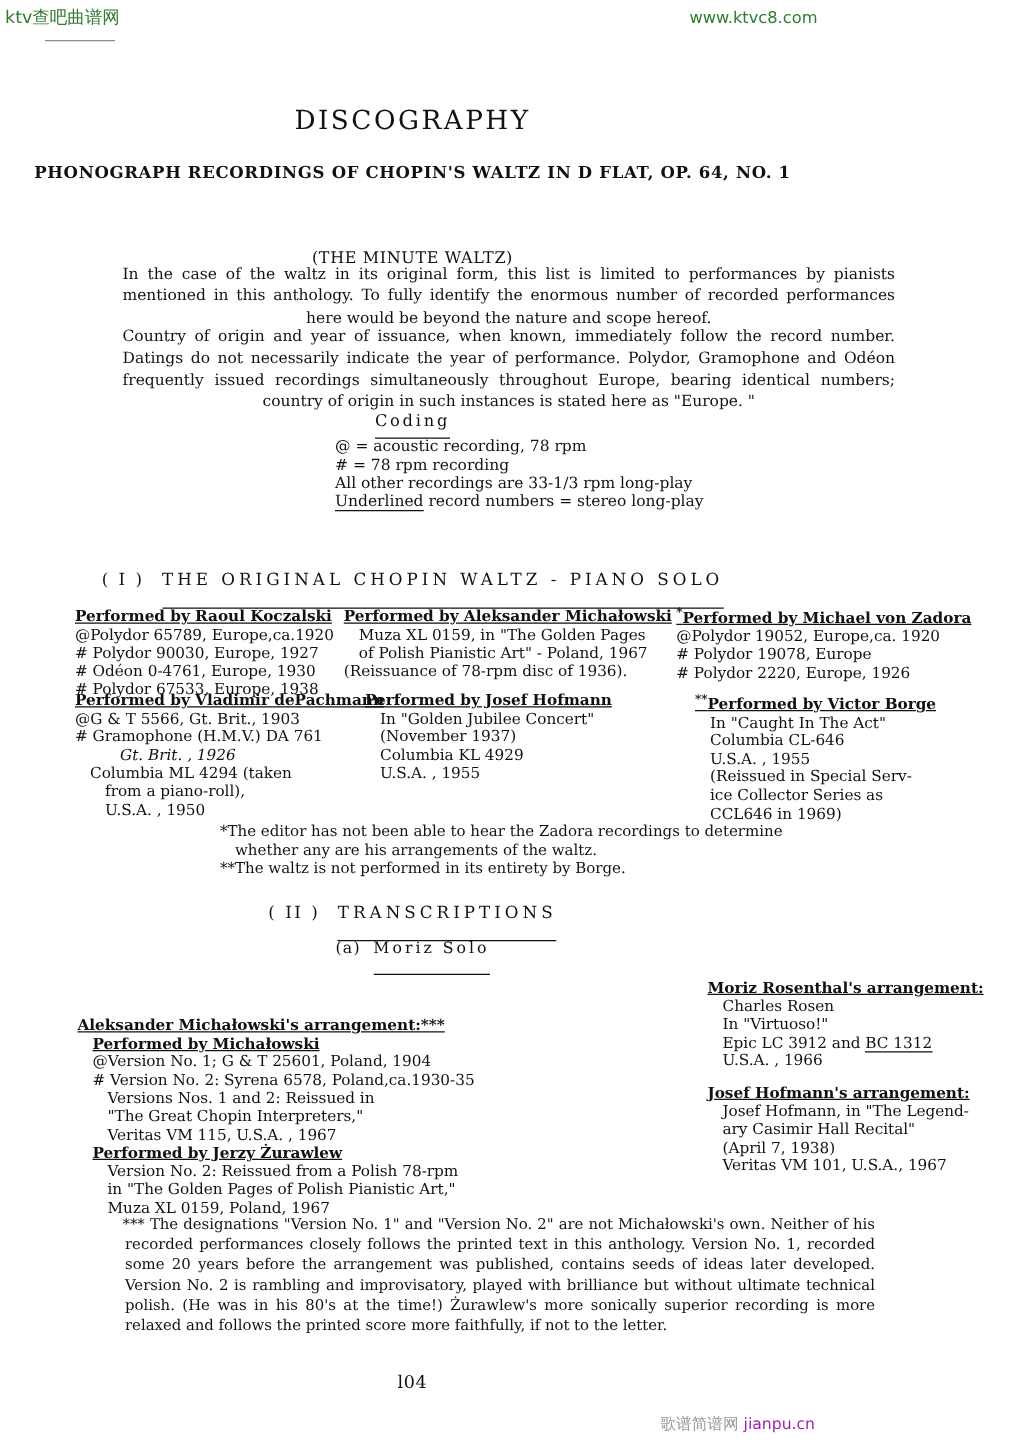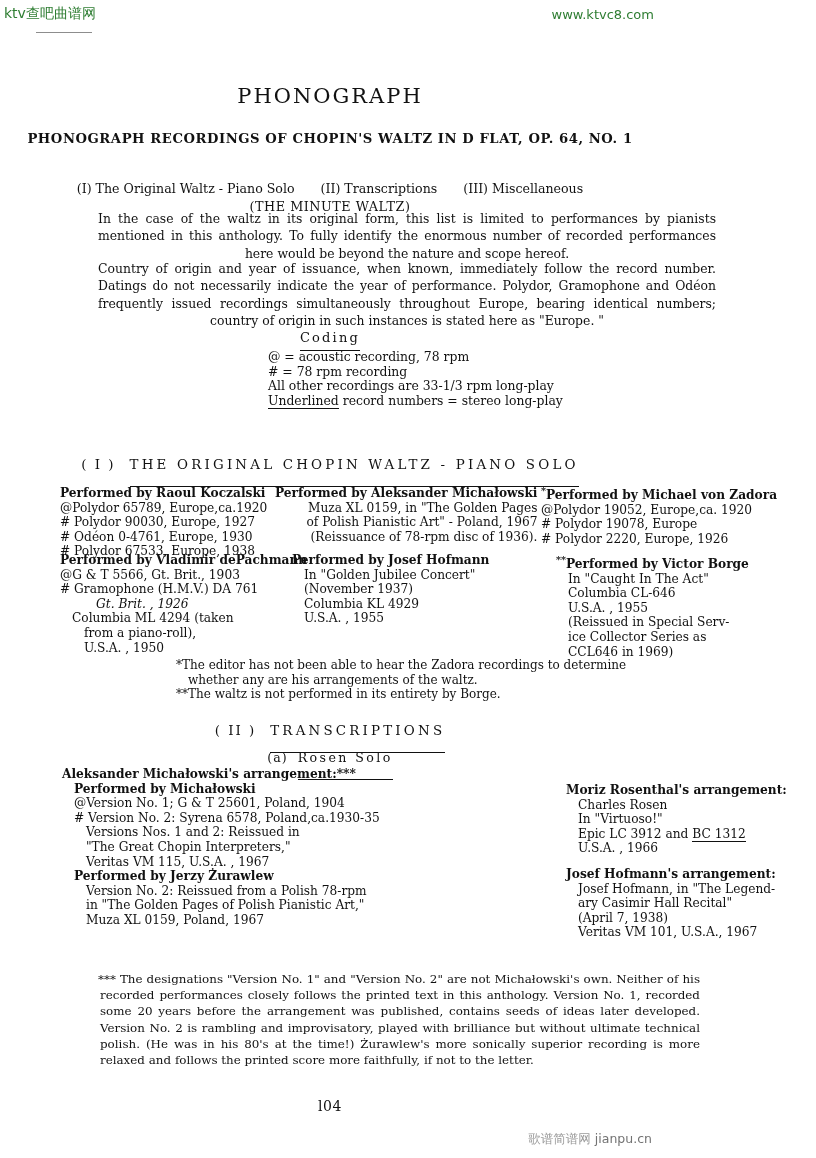--- a/index.html
+++ b/index.html
@@ -46,21 +46,21 @@
   }
   .wm-bottom {
     position: absolute;
     right: 8px;
     bottom: 10px;
     white-space: nowrap;
     font-family: "DejaVu Sans", "Liberation Sans", sans-serif;
     font-size: 12.5px;
   }
   .wm-bottom .cn { color: #9a9a9a; }
-  .wm-bottom .en { color: #737373; margin-left: 4px; }
+  .wm-bottom .en { color: #a21caf; margin-left: 4px; }
 
   
   .page {
     position: absolute;
     left: 0; top: 0;
     width: 660px;
     height: 1158px;
   }
 
   .title {
@@ -151,44 +151,44 @@
   .sec-2a .num { letter-spacing: 1px; margin-right: 10px; }
   .sec-2a .lbl { letter-spacing: 2.4px; border-bottom: 1px solid #111; }
 
   
   .col {
     position: absolute;
     font-size: 12.2px;
     line-height: 14.6px;
     white-space: nowrap;
   }
-  .blk-head { font-weight: bold; }
+  .blk-head { font-weight: bold; text-decoration: underline; }
   .i1 { padding-left: 12px; }
   .i2 { padding-left: 24px; }
   .i3 { padding-left: 36px; font-style: italic; }
   .sup { font-size: 9.5px; vertical-align: super; }
   .uline { border-bottom: 1px solid #111; }
 
   .c1-a { left: 60px;  top: 486px; }
   .c1-b { left: 60px;  top: 553px; }
-  .c2-a { left: 275px; top: 486px; text-align: right; }
+  .c2-a { left: 275px; top: 486px; }
   .c2-b { left: 292px; top: 553px; }
   .c3-a { left: 541px; top: 484px; }
   .c3-b { left: 556px; top: 553px; }
 
   .footnote-1 {
     position: absolute;
     left: 176px;
     top: 658px;
     font-size: 12px;
     line-height: 14.6px;
     white-space: nowrap;
   }
 
-  .c4-a { left: 62px;  top: 767px; }
+  .c4-a { left: 62px;  top: 813px; }
   .c4-b { left: 566px; top: 783px; }
   .c4-c { left: 566px; top: 867px; }
 
   .footnote-2 {
     position: absolute;
     left: 100px;
     width: 600px;
     top: 971px;
     font-size: 11.9px;
     line-height: 16.2px;
@@ -210,27 +210,24 @@
 
 <div class="page">
 
   <div class="wm-top-left">ktv查吧曲谱网</div>
   <div class="wm-rule"></div>
   <div class="wm-top-right">www.ktvc8.com</div>
   <div class="wm-bottom">
     <span class="cn">歌谱简谱网</span><span class="en">jianpu.cn</span>
   </div>
 
-  <div class="title">PHONOGRAPH</div>
+  <div class="title">DISCOGRAPHY</div>
   <div class="subtitle">PHONOGRAPH RECORDINGS OF CHOPIN'S WALTZ IN D FLAT, OP. 64, NO. 1</div>
   <div class="subtitle2">(THE MINUTE WALTZ)</div>
 
-  <div class="parts-line">
-    <span>(I)  The Original Waltz - Piano Solo</span><span>(II)  Transcriptions</span><span>(III)  Miscellaneous</span>
-  </div>
 
   <div class="para para-1">In the case of the waltz in its original form, this list is limited to performances by pianists mentioned in this anthology.  To fully identify the enormous number of recorded performances here would be beyond the nature and scope hereof.</div>
   <div class="para para-2">Country of origin and year of issuance, when known,  immediately follow the record number. Datings do not necessarily indicate the year of performance.   Polydor, Gramophone and Odéon frequently issued recordings simultaneously throughout Europe, bearing identical numbers;  country of origin in such instances is stated here as "Europe. "</div>
 
   <div class="coding-head"><u>Coding</u></div>
   <div class="coding-lines">
     <div>@ = acoustic recording, 78 rpm</div>
     <div># = 78 rpm recording</div>
     <div>All other recordings are 33-1/3 rpm long-play</div>
     <div><span class="u">Underlined</span><span> record numbers = stereo long-play</span></div>
@@ -293,21 +290,21 @@
   <div class="footnote-1">
     <div>*The editor has not been able to hear the Zadora recordings to determine</div>
     <div class="i1">whether any are his arrangements of the waltz.</div>
     <div>**The waltz is not performed in its entirety by Borge.</div>
   </div>
 
   <div class="sec-head sec-2">
     <span class="num">( II )</span><span class="lbl">TRANSCRIPTIONS</span>
   </div>
   <div class="sec-head sec-2a">
-    <span class="num">(a)</span><span class="lbl">Rosen Solo</span>
+    <span class="num">(a)</span><span class="lbl">Moriz Solo</span>
   </div>
 
   <div class="col c4-a">
     <div class="blk-head">Aleksander Michałowski's arrangement:***</div>
     <div class="i1 blk-head">Performed by Michałowski</div>
     <div class="i1">@Version No. 1; G &amp; T 25601, Poland, 1904</div>
     <div class="i1"># Version No. 2: Syrena 6578, Poland,ca.1930-35</div>
     <div class="i2">Versions Nos. 1 and 2: Reissued in</div>
     <div class="i2">"The Great Chopin Interpreters,"</div>
     <div class="i2">Veritas VM 115, U.S.A. , 1967</div>

